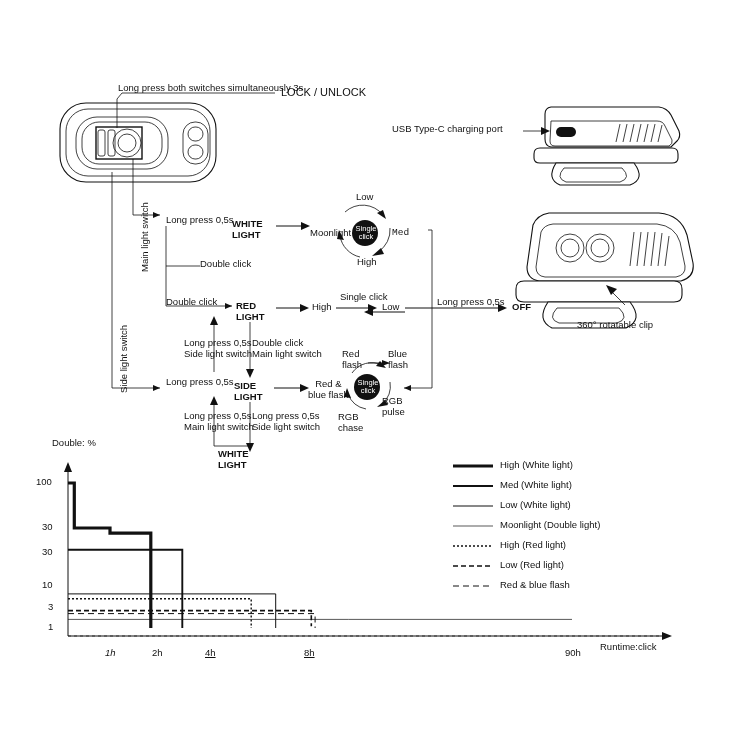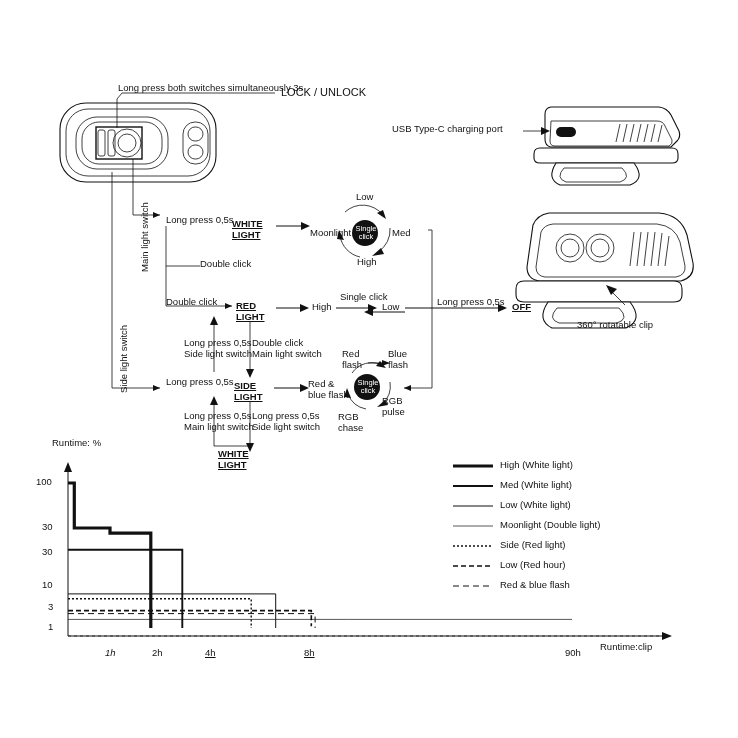--- a/index.html
+++ b/index.html
@@ -1,19 +1,19 @@
 <!DOCTYPE html>
 <html><head>
 <meta charset="utf-8">
 <style>
   html,body{margin:0;padding:0;background:#fff;}
   body{width:738px;height:738px;position:relative;font-family:"Liberation Sans",sans-serif;color:#111;overflow:hidden;}
   #stage{position:absolute;left:0;top:0;width:738px;height:738px;}
   .lbl{position:absolute;font-size:9.5px;line-height:1.15;color:#111;white-space:pre;}
-  .lbl.b{font-weight:bold;text-decoration:underline;}
+  .lbl.b{font-weight:bold;}
   .lbl.c{text-align:center;}
   .vert{position:absolute;font-size:9.5px;line-height:1.15;color:#111;white-space:pre;
         transform:rotate(-90deg);transform-origin:0 0;}
   .big{font-size:11px;font-weight:normal;}
   svg{position:absolute;left:0;top:0;}
   .ln{stroke:#111;fill:none;stroke-width:1;}
   .ln2{stroke:#111;fill:none;stroke-width:1.4;}
   .thin{stroke:#111;fill:none;stroke-width:.8;}
   .dev{stroke:#111;fill:#fff;stroke-width:1.1;}
   .devthin{stroke:#111;fill:none;stroke-width:.8;}
@@ -212,72 +212,72 @@
 LIGHT</div>
 <div class="lbl b" style="left:236px;top:301px;">RED
 LIGHT</div>
 <div class="lbl b" style="left:234px;top:381px;">SIDE
 LIGHT</div>
 <div class="lbl b" style="left:218px;top:449px;">WHITE
 LIGHT</div>
 <div class="lbl b" style="left:512px;top:302px;">OFF</div>
 
 <div class="lbl" style="left:356px;top:192px;">Low</div>
-<div class="lbl" style="left:392px;top:228px;">Med</div>
+<div class="lbl" style="left:392px;top:228px;font-family:Liberation Mono, monospace;">Med</div>
 <div class="lbl" style="left:357px;top:257px;">High</div>
 <div class="lbl" style="left:310px;top:228px;">Moonlight</div>
 <div class="lbl c" style="left:354px;top:225px;width:24px;color:#fff;font-size:7.5px;line-height:1.05;">Single
 click</div>
 
 <div class="lbl" style="left:312px;top:302px;">High</div>
 <div class="lbl" style="left:382px;top:302px;">Low</div>
 <div class="lbl" style="left:340px;top:292px;">Single click</div>
 
 <div class="lbl" style="left:184px;top:338px;">Long press 0,5s
 Side light switch</div>
 <div class="lbl" style="left:252px;top:338px;">Double click
 Main light switch</div>
 <div class="lbl" style="left:184px;top:411px;">Long press 0,5s
 Main light switch</div>
 <div class="lbl" style="left:252px;top:411px;">Long press 0,5s
 Side light switch</div>
 
-<div class="lbl" style="left:308px;top:379px;">Red &amp;
+<div class="lbl" style="left:308px;top:379px;text-align:center;">Red &amp;
 blue flash</div>
 <div class="lbl" style="left:342px;top:349px;">Red
 flash</div>
 <div class="lbl" style="left:388px;top:349px;">Blue
 flash</div>
 <div class="lbl" style="left:382px;top:396px;">RGB
 pulse</div>
 <div class="lbl" style="left:338px;top:412px;">RGB
 chase</div>
 <div class="lbl c" style="left:356px;top:379px;width:24px;color:#fff;font-size:7.5px;line-height:1.05;">Single
 click</div>
 
-<div class="lbl" style="left:52px;top:438px;">Runtime: %</div>
-<div class="lbl" style="left:600px;top:642px;">Runtime:clip</div>
+<div class="lbl" style="left:52px;top:438px;">Double: %</div>
+<div class="lbl" style="left:600px;top:642px;">Runtime:click</div>
 <div id="ytick-layer">
       <div class="lbl" style="left: 36px; top: 477px;">100</div>
       <div class="lbl" style="left: 42px; top: 522px;">30</div>
       <div class="lbl" style="left: 42px; top: 547px;">30</div>
       <div class="lbl" style="left: 42px; top: 580px;">10</div>
       <div class="lbl" style="left: 48px; top: 602px;">3</div>
       <div class="lbl" style="left: 48px; top: 622px;">1</div>
     </div>
 <div id="xtick-layer">
       <div class="lbl" style="left: 105px; top: 648px; font-style: italic;">1h</div>
       <div class="lbl" style="left: 152px; top: 648px;">2h</div>
       <div class="lbl" style="left: 205px; top: 648px; text-decoration: underline;">4h</div>
       <div class="lbl" style="left: 304px; top: 648px; text-decoration: underline;">8h</div>
       <div class="lbl" style="left: 565px; top: 648px;">90h</div>
     </div>
 <div id="legend-layer">
       <div class="lbl" style="left: 500px; top: 460px;">High (White light)</div>
       <div class="lbl" style="left: 500px; top: 480px;">Med (White light)</div>
       <div class="lbl" style="left: 500px; top: 500px;">Low (White light)</div>
       <div class="lbl" style="left: 500px; top: 520px;">Moonlight (Double light)</div>
-      <div class="lbl" style="left: 500px; top: 540px;">Side (Red light)</div>
-      <div class="lbl" style="left: 500px; top: 560px;">Low (Red hour)</div>
+      <div class="lbl" style="left: 500px; top: 540px;">High (Red light)</div>
+      <div class="lbl" style="left: 500px; top: 560px;">Low (Red light)</div>
       <div class="lbl" style="left: 500px; top: 580px;">Red &amp; blue flash</div>
     </div>
 
 </div>
 
 </body></html>

